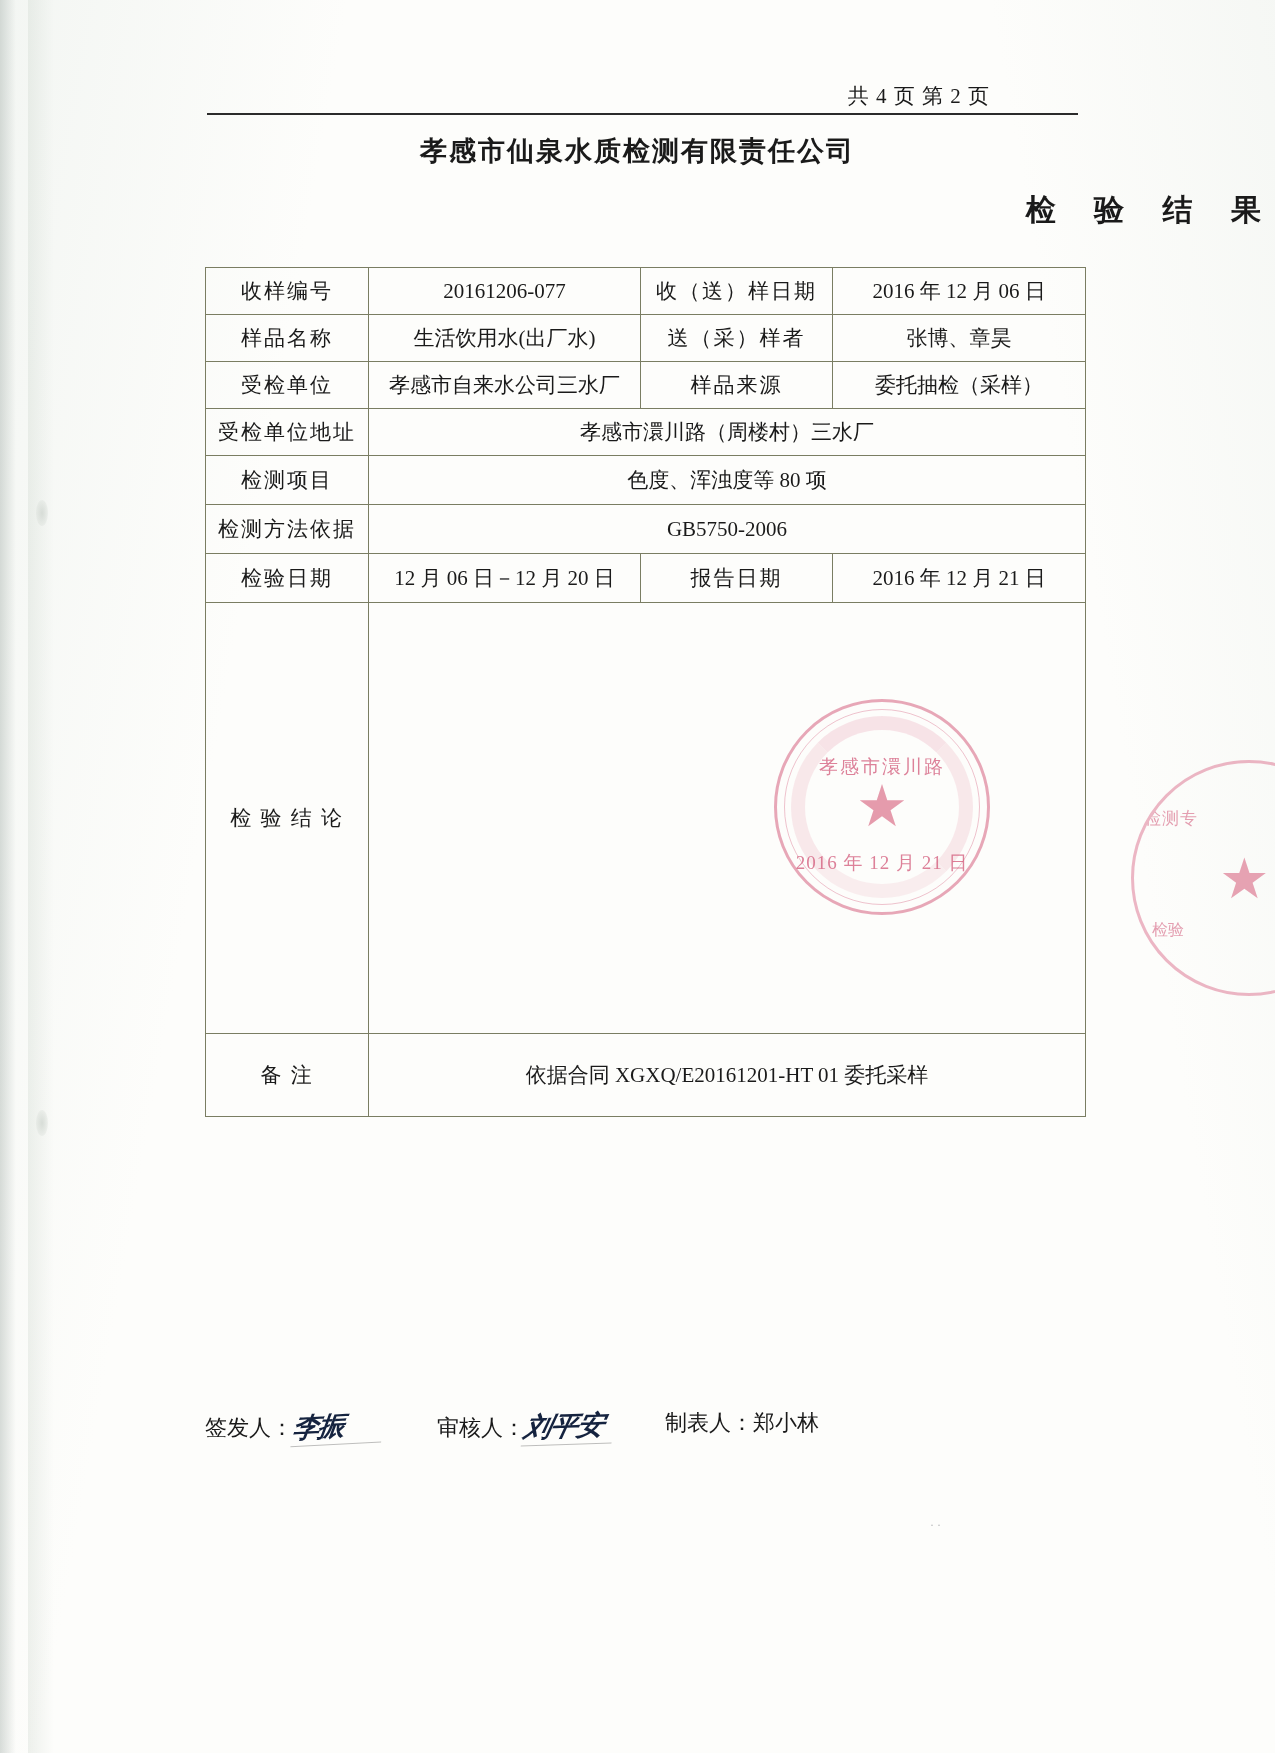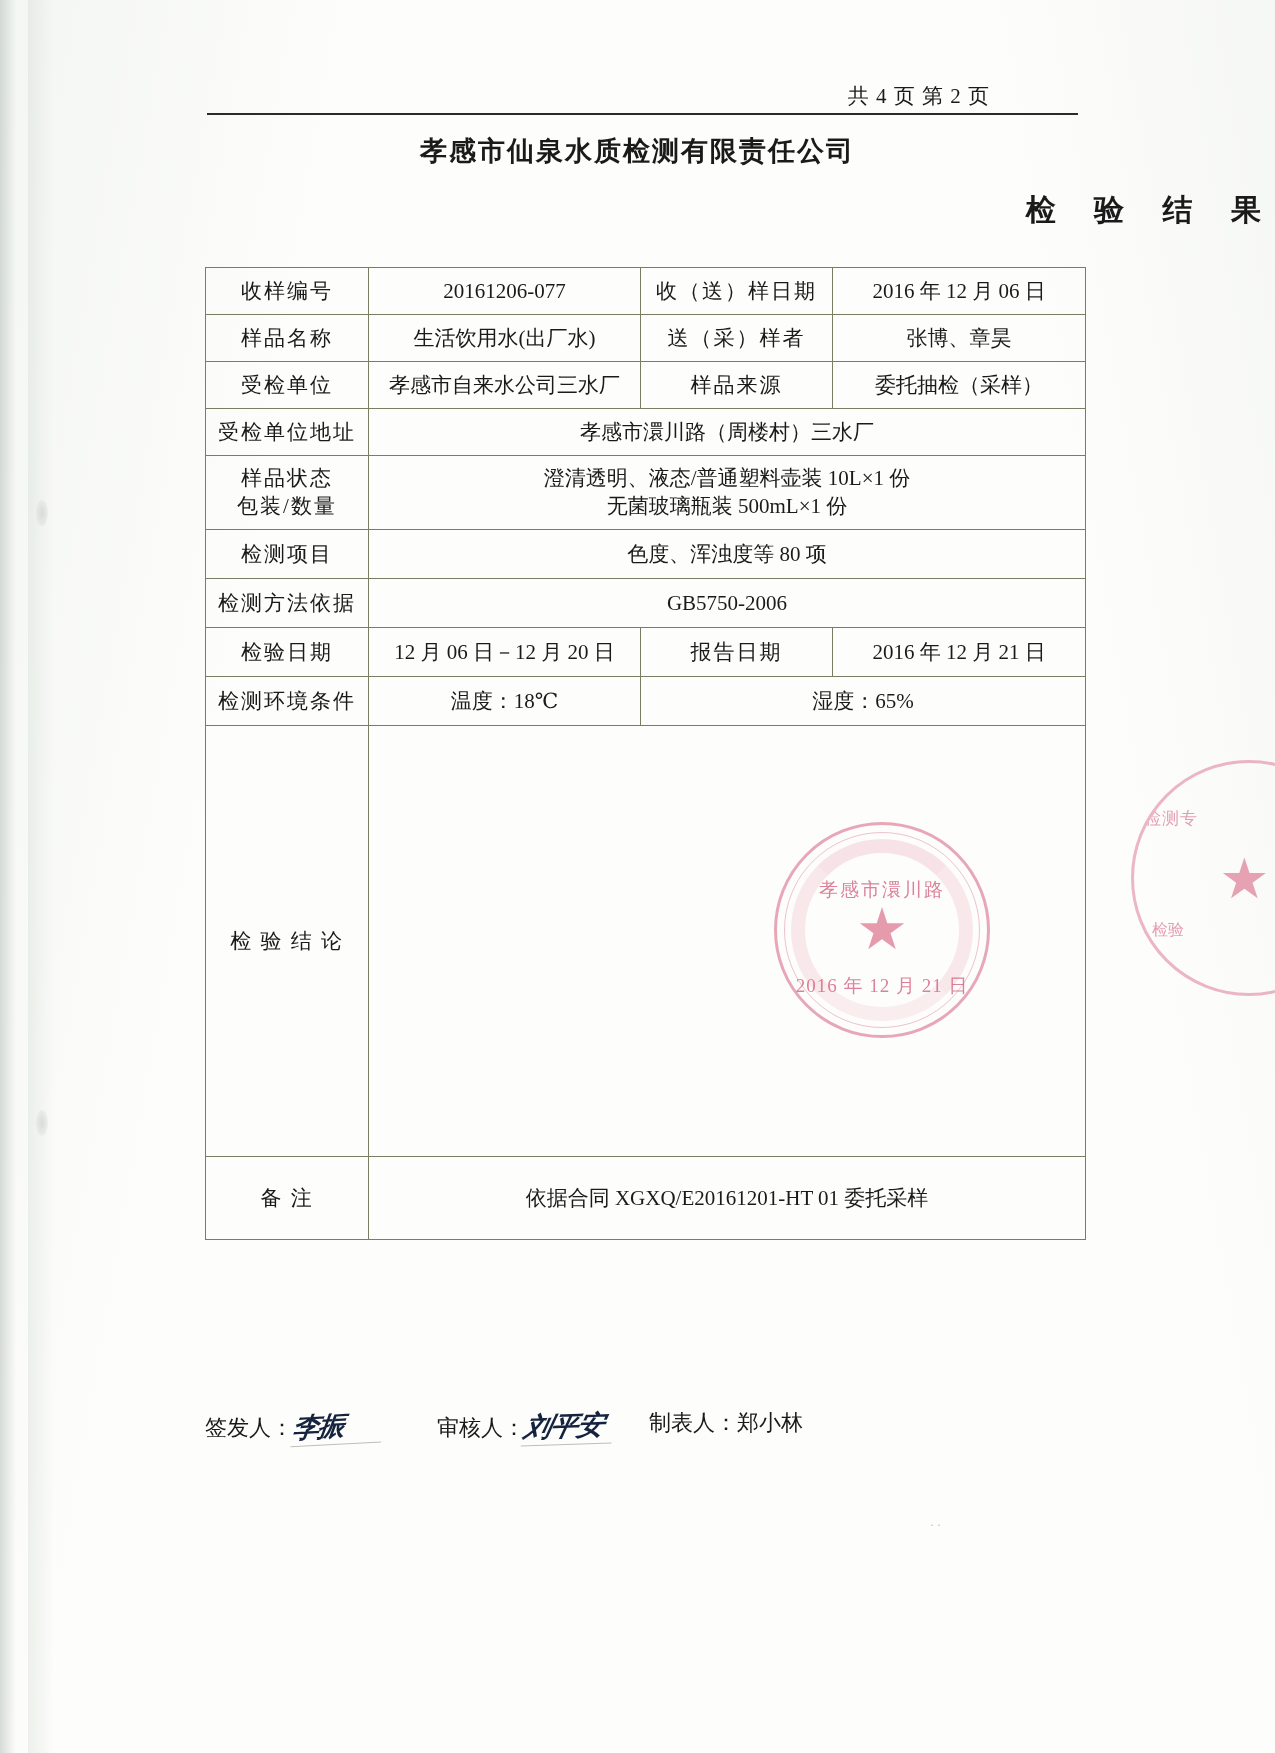--- a/index.html
+++ b/index.html
@@ -241,21 +241,21 @@
     width: 880px;
     height: 60px;
     font-size: 22px;
   }
   .sig-item {
     position: absolute;
     white-space: nowrap;
   }
   .sig-1 { left: 0; top: 8px; }
   .sig-2 { left: 232px; top: 8px; }
-  .sig-3 { left: 444px; top: 8px; }
+  .sig-3 { left: 460px; top: 8px; }
 
   .hand {
     font-family: "DejaVu Serif", serif;
     font-style: italic;
     font-weight: bold;
     font-size: 27px;
     color: #15233f;
     letter-spacing: -2px;
     display: inline-block;
     transform: skewX(-10deg) rotate(-3deg);
@@ -319,47 +319,32 @@
         <td class="lbl r-h">受检单位</td>
         <td class="val r-h">孝感市自来水公司三水厂</td>
         <td class="lbl r-h">样品来源</td>
         <td class="val r-h">委托抽检（采样）</td>
       </tr>
       <tr>
         <td class="lbl r-h">受检单位地址</td>
         <td class="val r-h" colspan="3">孝感市澴川路（周楼村）三水厂</td>
       </tr>
       <tr>
-        <td class="lbl two-line-cell">
-          <div>样品状态</div>
-          <div>包装/数量</div>
-        </td>
-        <td class="val two-line-cell" colspan="3">
-          <div>澄清透明、液态/普通塑料壶装 10L×1 份</div>
-          <div>无菌玻璃瓶装 500mL×1 份</div>
-        </td>
-      </tr>
-      <tr>
         <td class="lbl r-h2">检测项目</td>
         <td class="val r-h2" colspan="3">色度、浑浊度等 80 项</td>
       </tr>
       <tr>
         <td class="lbl r-h2">检测方法依据</td>
         <td class="val r-h2" colspan="3">GB5750-2006</td>
       </tr>
       <tr>
         <td class="lbl r-h2">检验日期</td>
         <td class="val r-h2">12 月 06 日－12 月 20 日</td>
         <td class="lbl r-h2">报告日期</td>
         <td class="val r-h2">2016 年 12 月 21 日</td>
-      </tr>
-      <tr>
-        <td class="lbl r-h2">检测环境条件</td>
-        <td class="val r-h2">温度：18℃</td>
-        <td class="val r-h2" colspan="2">湿度：65%</td>
       </tr>
       <tr>
         <td class="concl-label">检 验 结 论</td>
         <td class="concl-box" colspan="3">
           <div class="stamp-main">
             <div class="inner-ring"></div>
             <div class="arc"></div>
             <div class="stamp-top-text">孝感市澴川路</div>
             <div class="star">★</div>
             <div class="stamp-date">2016 年 12 月 21 日</div>

